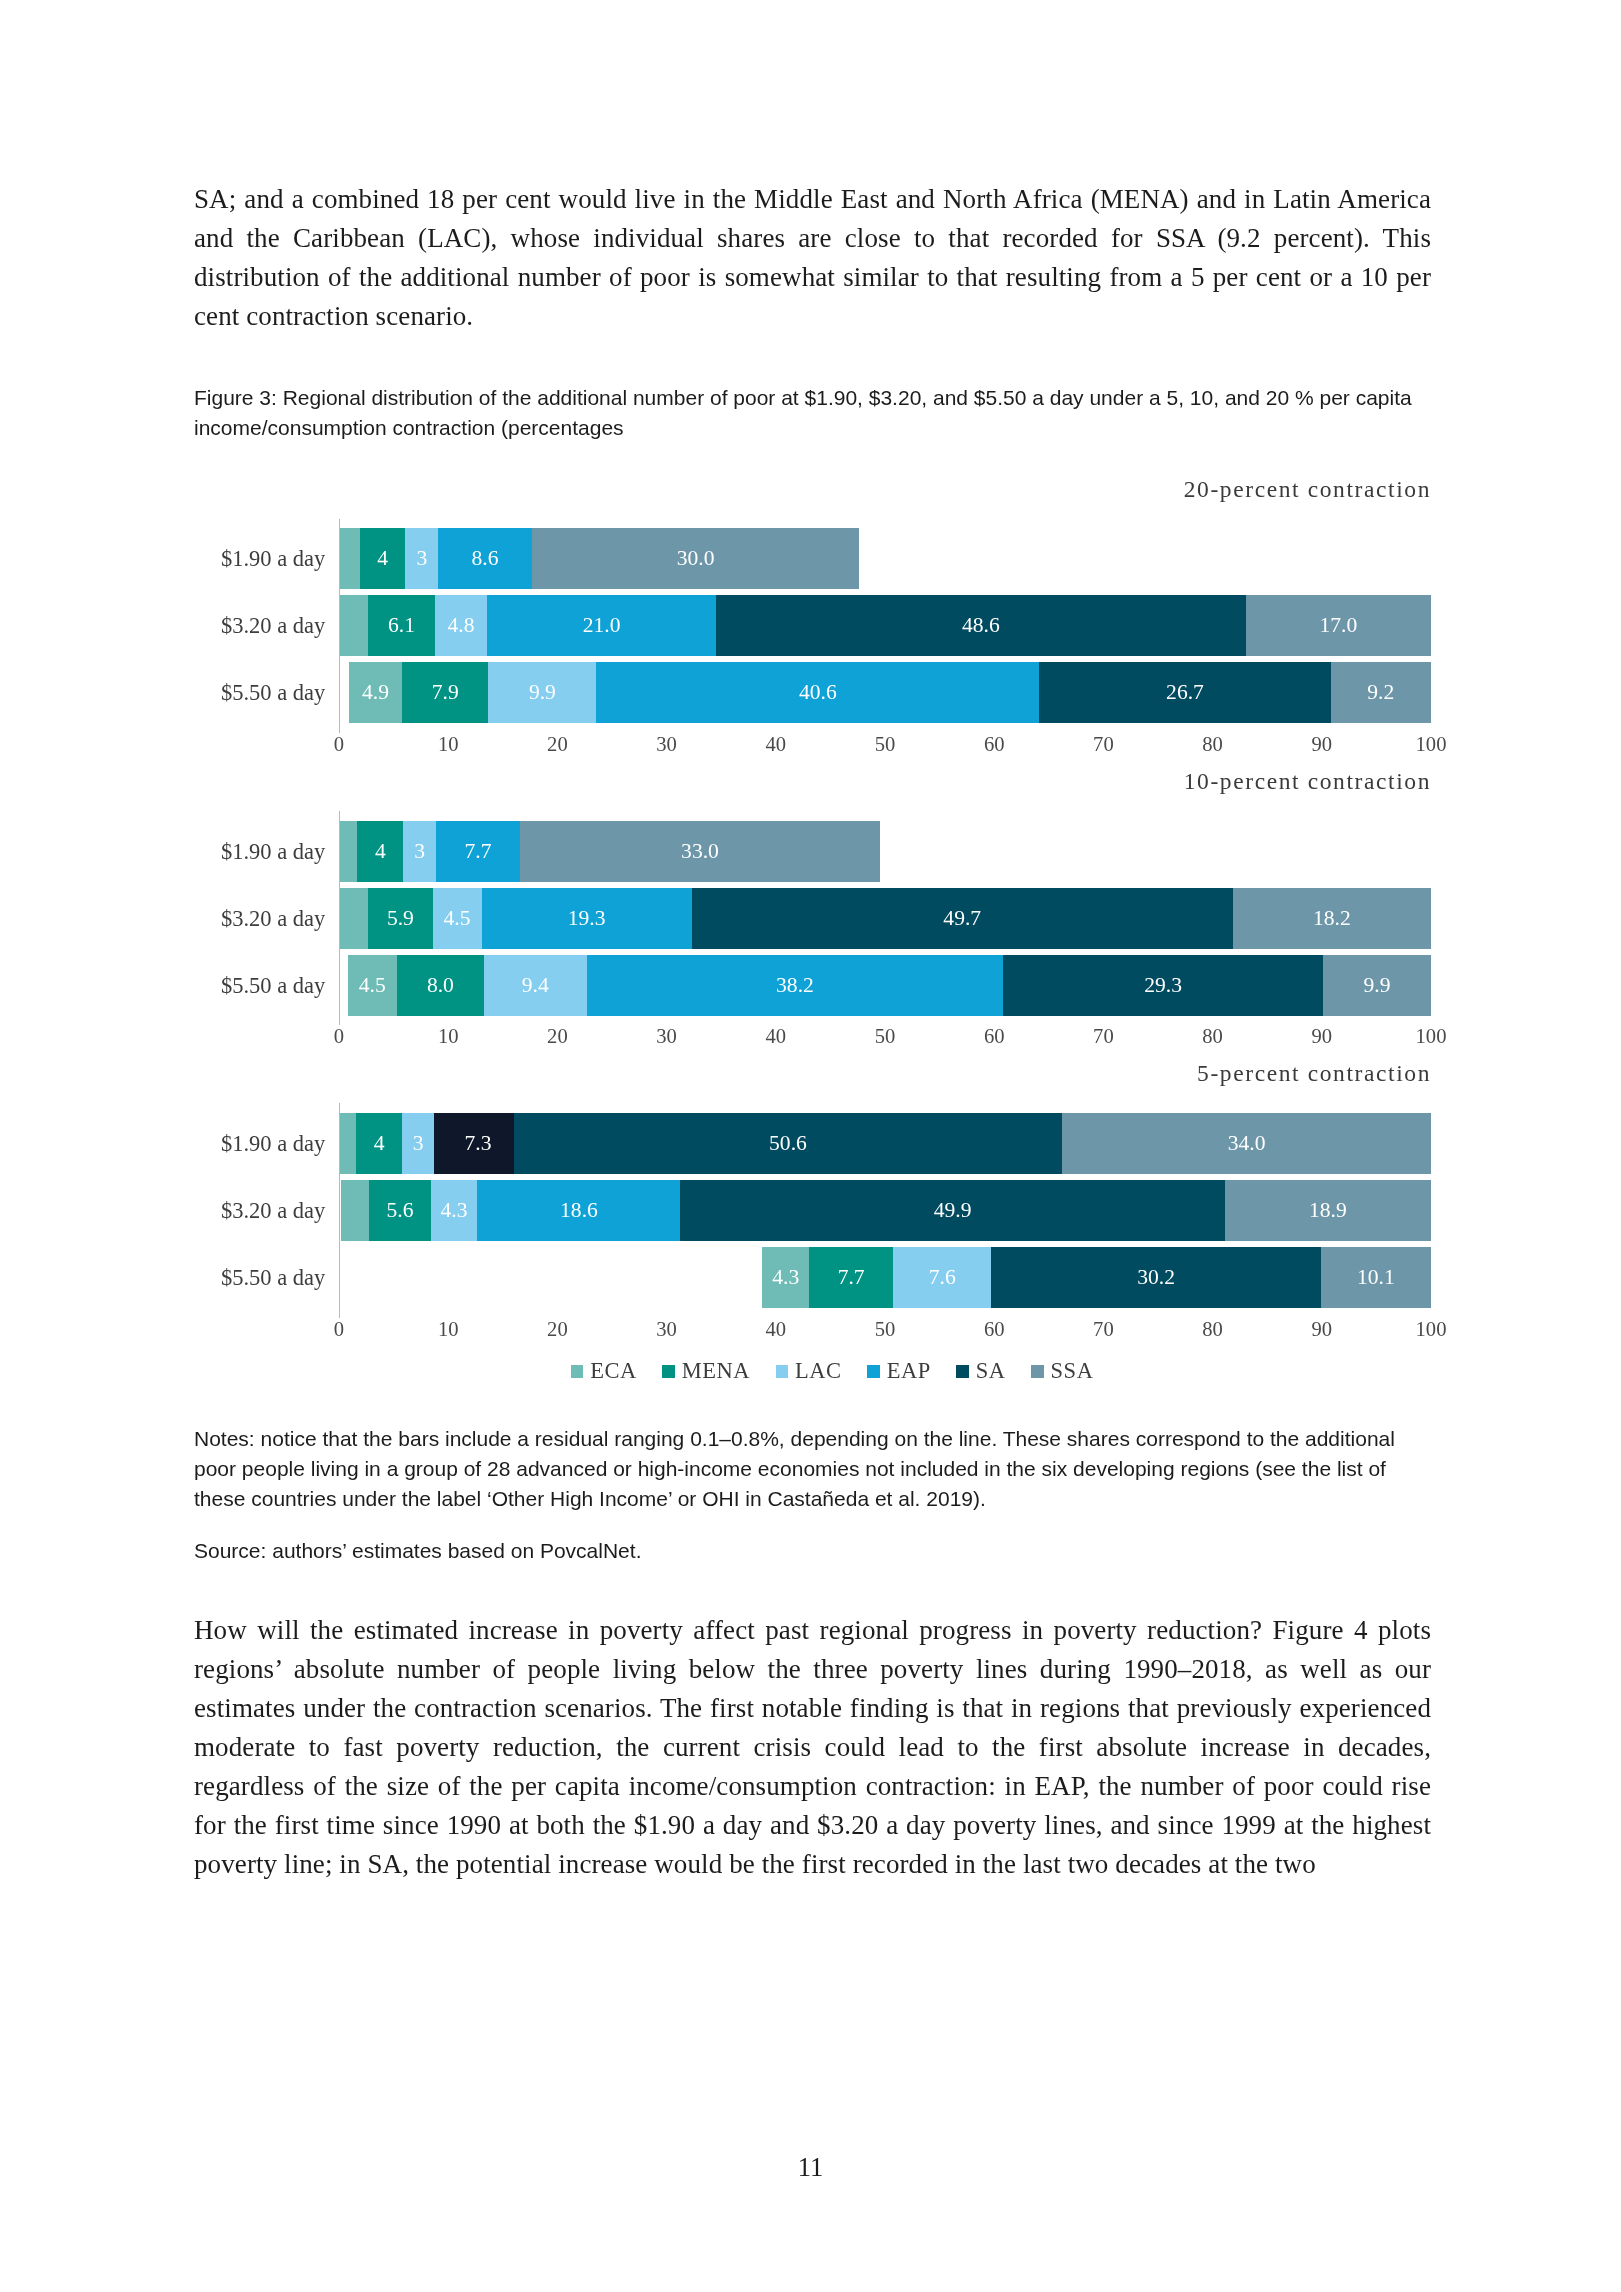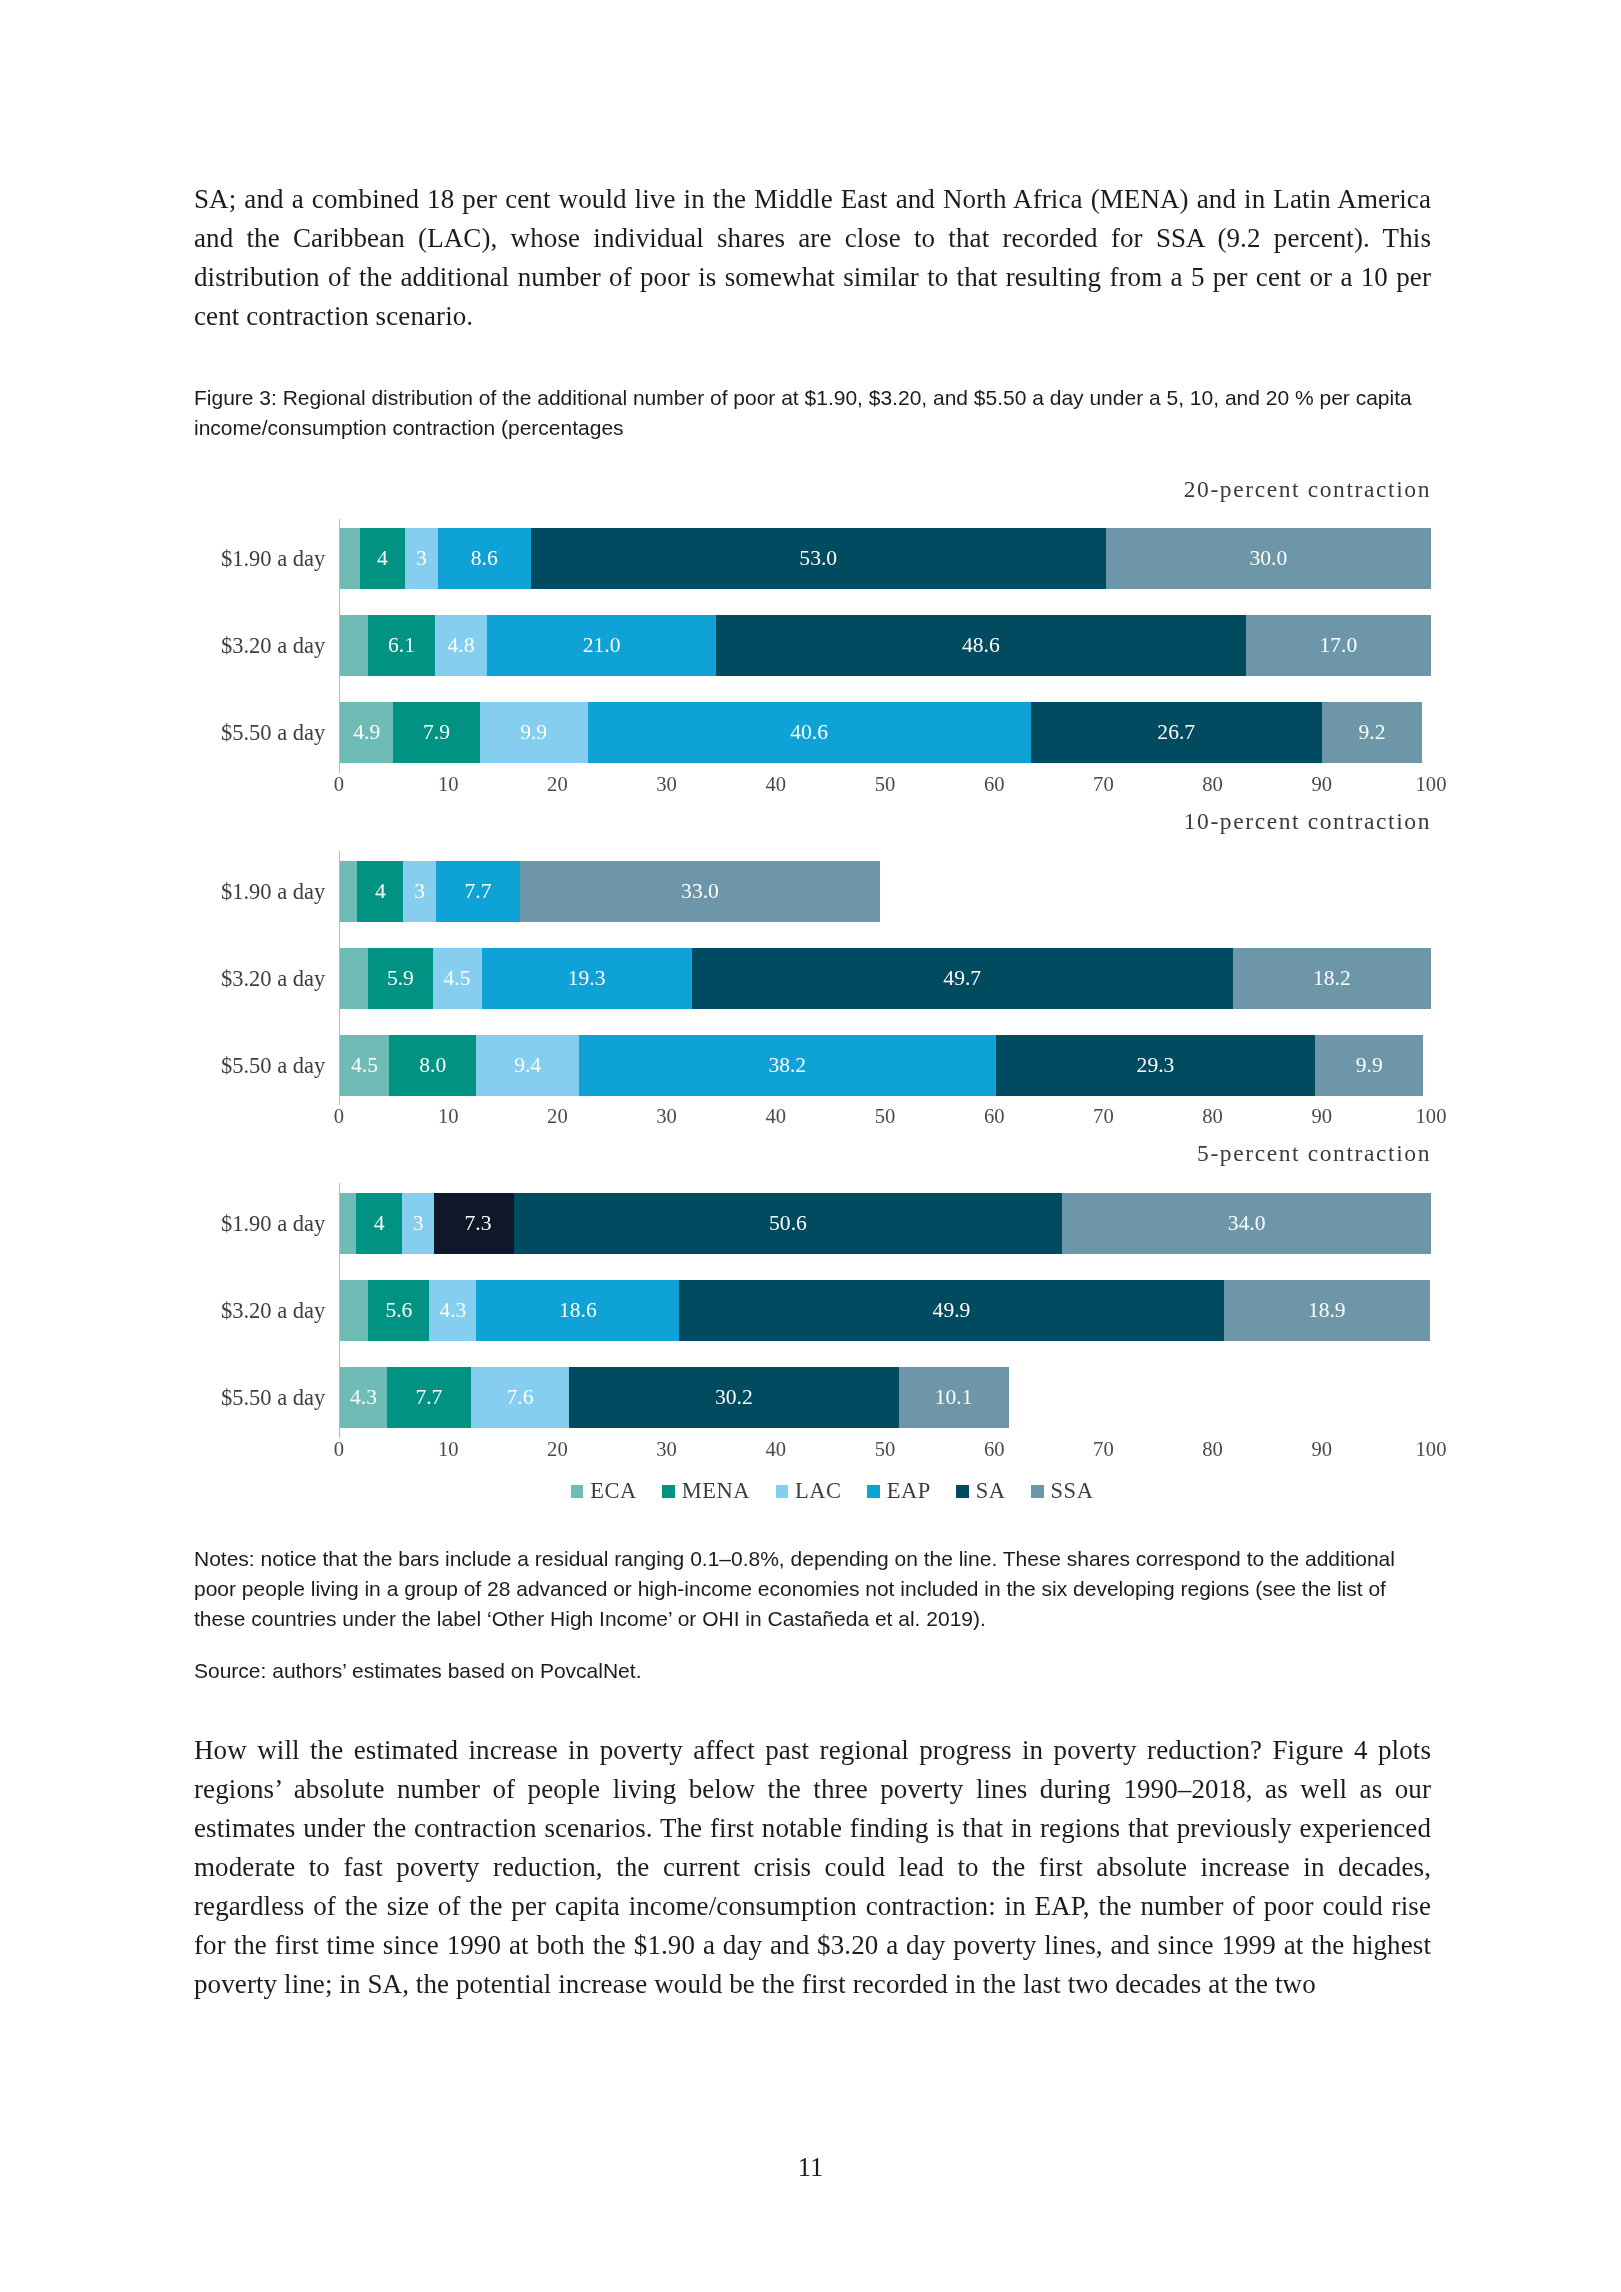--- a/index.html
+++ b/index.html
@@ -103,21 +103,21 @@
     border-left: 1.5px solid #b9b9b9;
     padding: 9.8px 0 9.8px 0;
   }
 
   .bars { display: flex; flex-direction: column; }
   .bar-row {
     display: flex;
     height: 61px;
     width: 100%;
   }
-  .bar-row + .bar-row { margin-top: 26px; }
+  .bar-row + .bar-row { margin-top: 6px; justify-content: flex-end; }
 
   .seg {
     height: 100%;
     display: flex;
     align-items: center;
     justify-content: center;
     color: #ffffff;
     font-family: "Liberation Serif", serif;
     font-size: 21.6px;
     overflow: hidden;
@@ -186,21 +186,20 @@
                 <div class="cat-label">$3.20 a day</div>
                 <div class="cat-label">$5.50 a day</div>
               </div>
               <div class="plot-area">
                 <div class="bars">
                   <div class="bar-row">
                     <div class="seg" style="width: 1.8%; background: rgb(111, 188, 183);"></div>
                     <div class="seg" style="width: 4.2%; background: rgb(0, 147, 131);">4</div>
                     <div class="seg" style="width: 3%; background: rgb(133, 206, 240);">3</div>
                     <div class="seg" style="width: 8.6%; background: rgb(15, 162, 214);">8.6</div>
-                    <div class="seg" style="width: 53%; background: rgb(1, 75, 96);">53.0</div>
                     <div class="seg" style="width: 30%; background: rgb(110, 150, 169);">30.0</div>
                   </div>
                   <div class="bar-row">
                     <div class="seg" style="width: 2.6%; background: rgb(111, 188, 183);"></div>
                     <div class="seg" style="width: 6.1%; background: rgb(0, 147, 131);">6.1</div>
                     <div class="seg" style="width: 4.8%; background: rgb(133, 206, 240);">4.8</div>
                     <div class="seg" style="width: 21%; background: rgb(15, 162, 214);">21.0</div>
                     <div class="seg" style="width: 48.6%; background: rgb(1, 75, 96);">48.6</div>
                     <div class="seg" style="width: 17%; background: rgb(110, 150, 169);">17.0</div>
                   </div>

